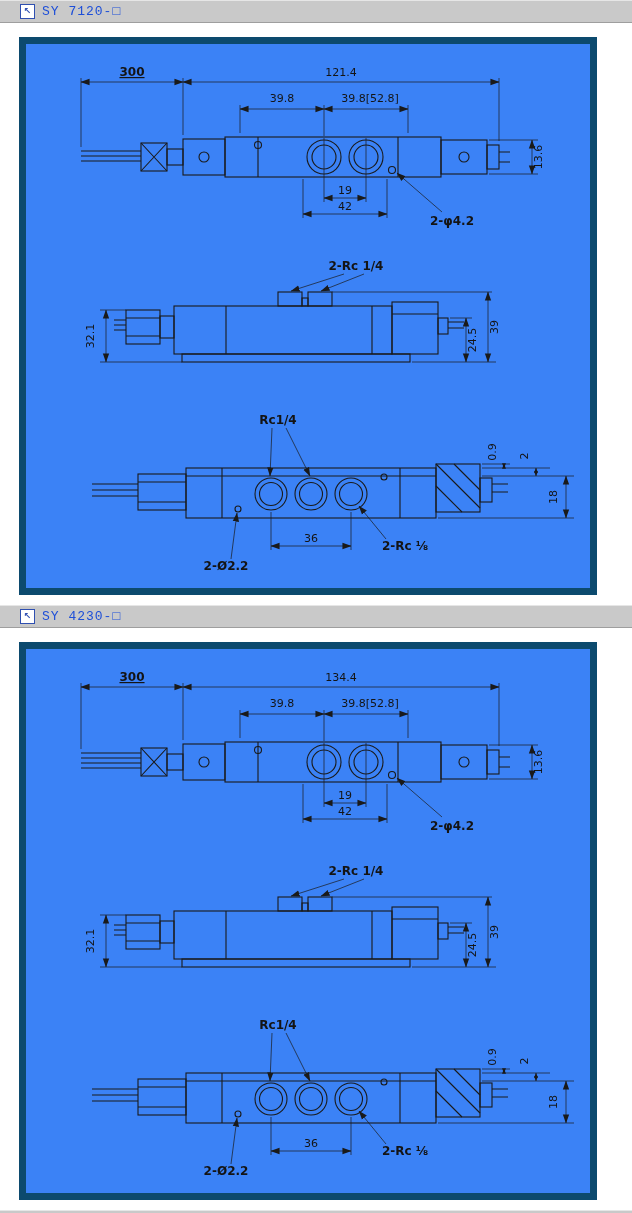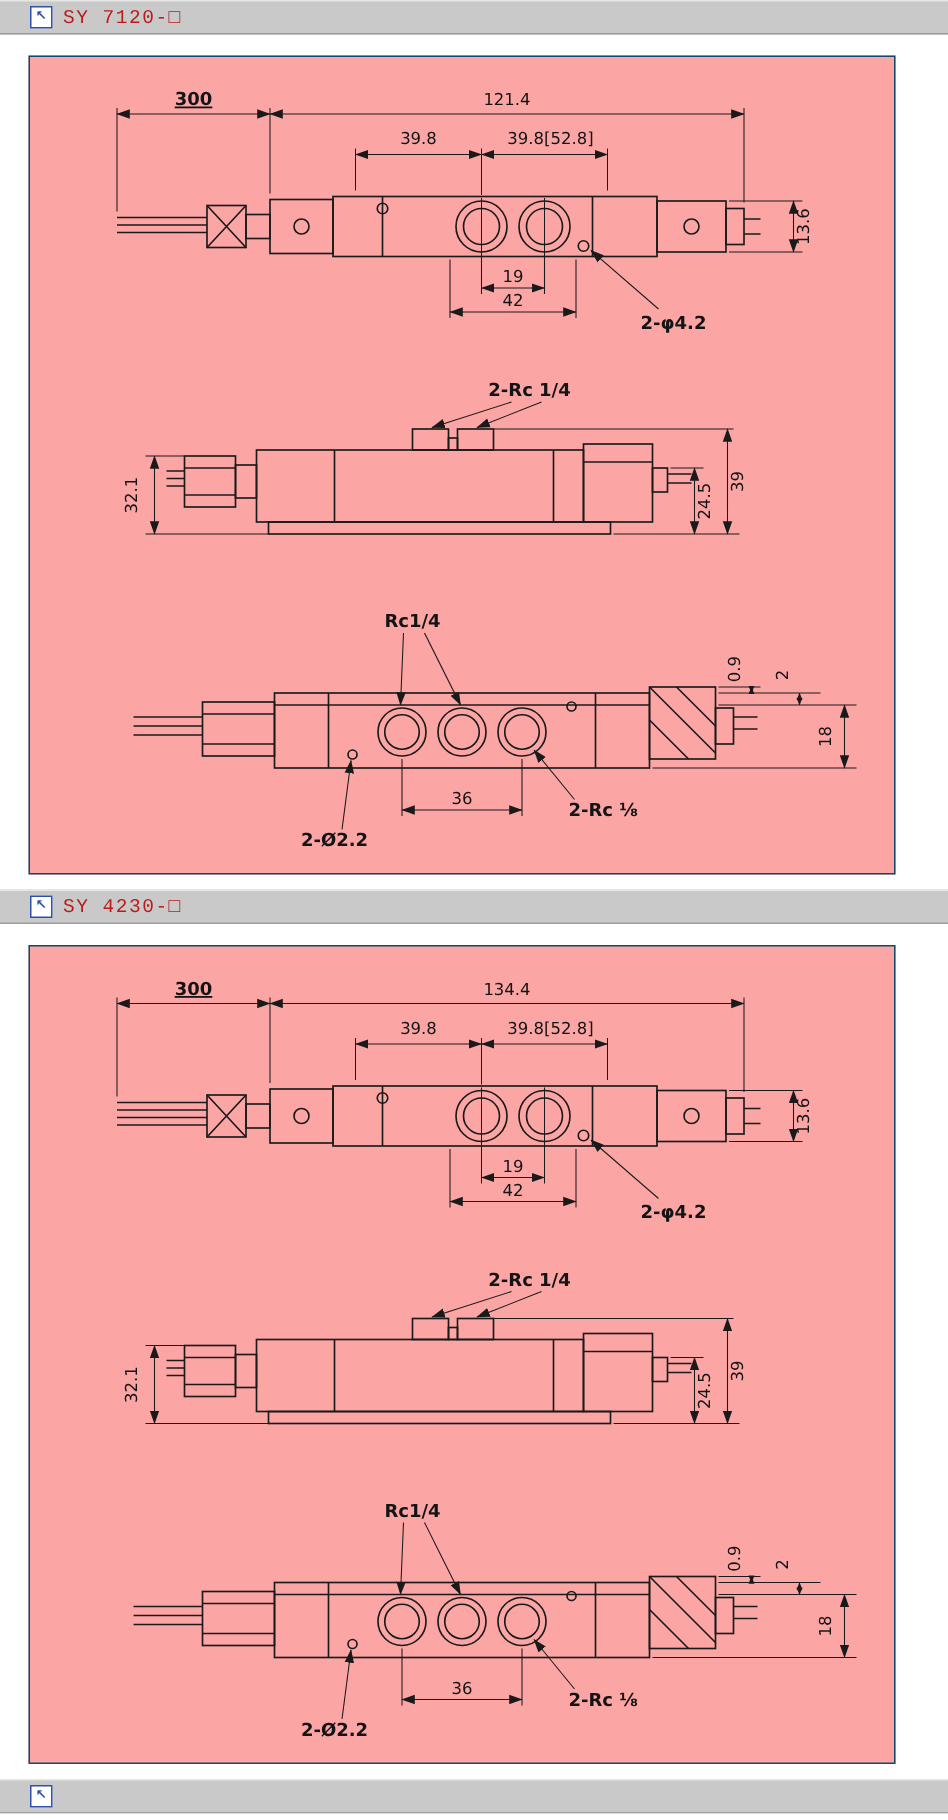--- a/index.html
+++ b/index.html
@@ -4,23 +4,23 @@
 <style>
   html,body{margin:0;padding:0;}
   body{width:632px;background:#ffffff;font-family:"DejaVu Sans",sans-serif;}
 
   .bar{height:21px;background:#c9c9c9;display:flex;align-items:center;gap:7px;
        padding-left:20px;border-top:1px solid #e6e6e6;border-bottom:1px solid #9e9e9e;}
   .mark{width:13px;height:13px;background:#ffffff;border:1px solid #2f4fb0;color:#2f4fb0;
         font-size:9px;font-weight:bold;display:flex;align-items:center;justify-content:center;
         line-height:1;cursor:pointer;}
   .bar-label{font-family:"Liberation Mono","DejaVu Sans Mono",monospace;font-size:13px;
-        letter-spacing:1px;color:#b91c1c;white-space:pre;text-align:right;}
-
-  .frame{border:1px solid #0c4a6e;margin:14px 35px 10px 19px;padding:8px 0;background:#fca5a5;}
+        letter-spacing:1px;color:#1d4ed8;white-space:pre;text-align:right;}
+
+  .frame{border:7px solid #0c4a6e;margin:14px 35px 10px 19px;padding:8px 0;background:#3b82f6;}
   .view{display:block;margin:0 auto;}
   .v-side{margin-top:24px;}
   .v-bot{margin-top:14px;}
 
   .part{fill:none;stroke:#1a1a1a;stroke-width:1.1;}
   .dim{fill:none;stroke:#1a1a1a;stroke-width:0.7;}
   svg text{fill:#141414;font-size:11px;font-family:"DejaVu Sans",sans-serif;}
   svg text.b{font-size:12px;font-weight:bold;}
   svg text.u{font-size:12px;font-weight:bold;text-decoration:underline;}
   .dl{marker-start:url(#mA);marker-end:url(#mA);}

